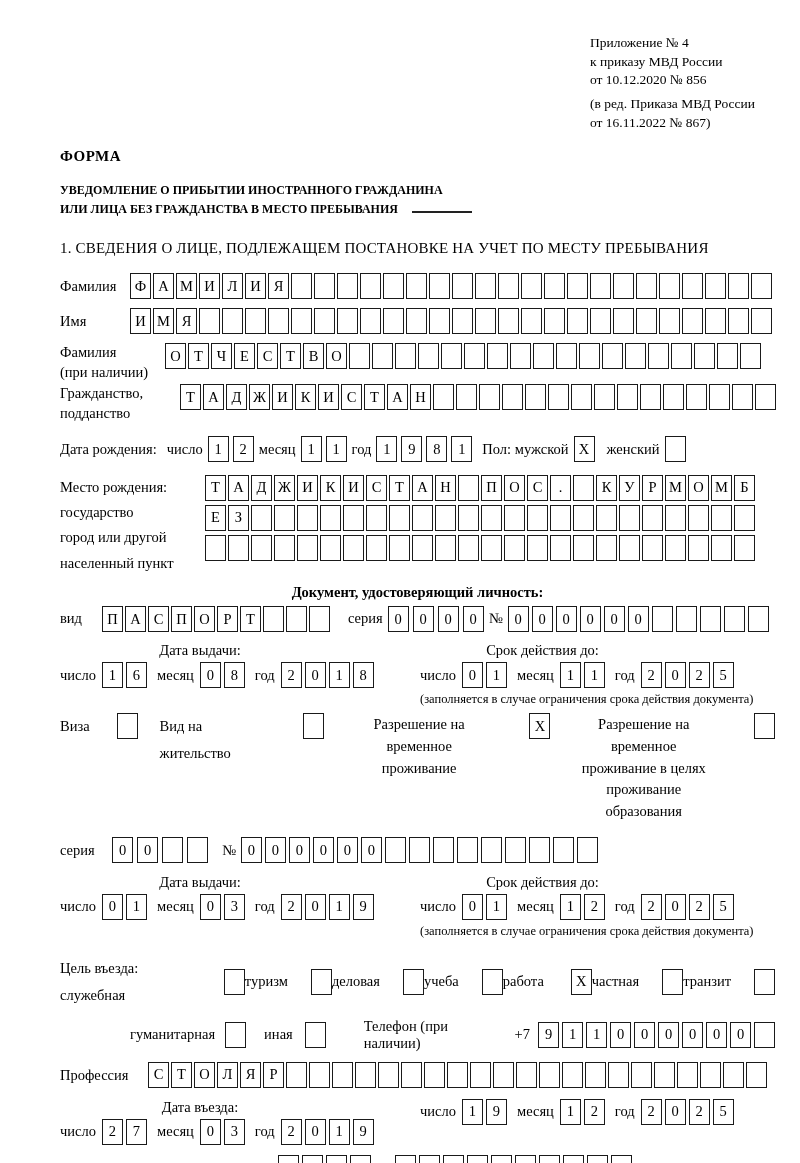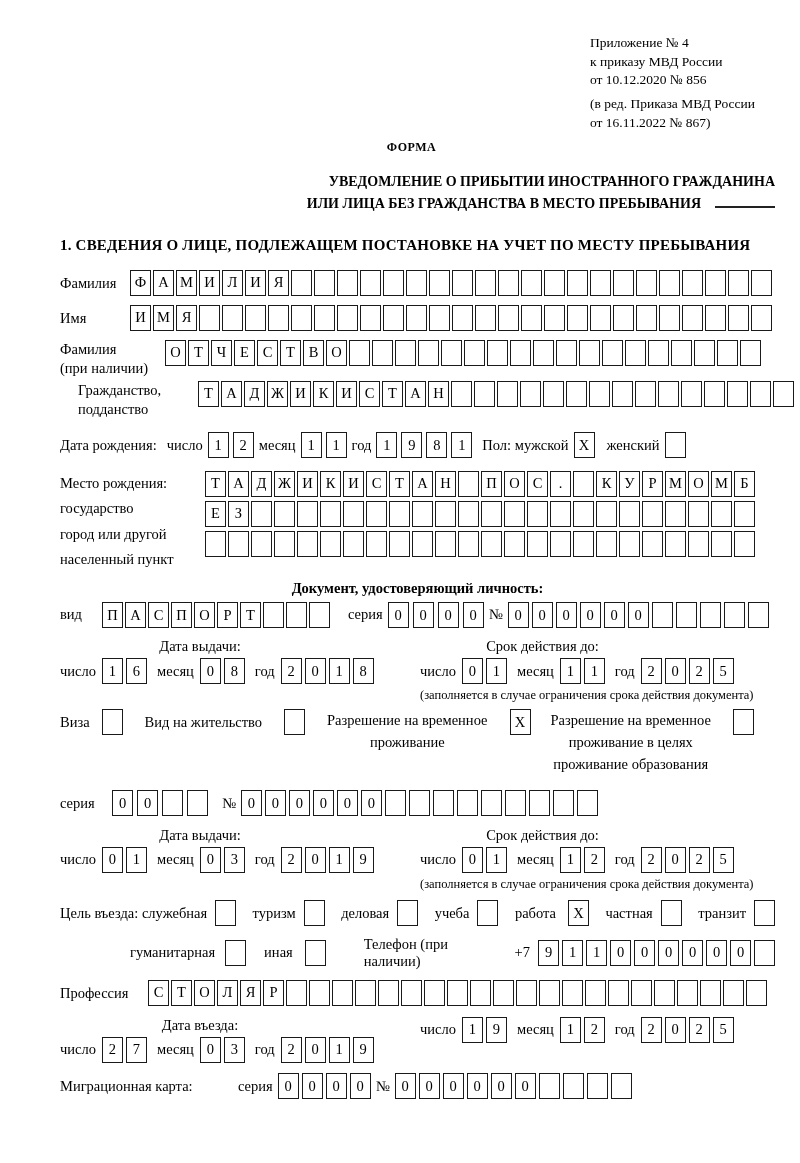--- a/index.html
+++ b/index.html
@@ -1,49 +1,49 @@
 <!DOCTYPE html>
 <html lang="ru"><head>
 <meta charset="utf-8">
 <style>
   html,body{margin:0;padding:0;background:#fff;}
   body{font-family:"Liberation Serif","DejaVu Serif",serif;color:#000;}
   .page{position:relative;width:800px;height:1163px;box-sizing:border-box;
         padding:34px 25px 10px 60px;overflow:hidden;background:#fff;font-size:14.5px;}
   .top-note{margin-left:auto;width:185px;font-size:13.5px;line-height:1.38;}
   .top-note .ed{margin-top:5px;}
-  .forma{font-weight:bold;text-align:center;padding-right:12px;margin-top:8px;font-size:12px;letter-spacing:.5px;}
-  .title{margin-top:16px;text-align:right;font-weight:bold;font-size:14px;line-height:1.55;}
+  .forma{font-weight:bold;text-align:left;padding-right:12px;margin-top:16px;font-size:15px;letter-spacing:.5px;}
+  .title{margin-top:16px;text-align:left;font-weight:bold;font-size:12px;line-height:1.55;}
   .title-underline{display:inline-block;width:60px;border-bottom:2px solid #222;margin-left:14px;vertical-align:baseline;}
-  .sec-heading{margin-top:22px;font-weight:bold;font-size:15px;letter-spacing:.2px;}
+  .sec-heading{margin-top:22px;font-weight:normal;font-size:15px;letter-spacing:.2px;}
   .frow{display:flex;align-items:flex-start;margin-top:8px;}
   .flabel{flex:none;line-height:27px;}
   .w70{width:70px;} .w105{width:105px;} .w120{width:120px;} .w145{width:145px;} .w45{width:42px;}
   .boxes{display:flex;gap:2px;flex:none;}
   .cell{box-sizing:border-box;flex:none;width:21px;height:26px;border:1.6px solid #1a1a1a;
         display:flex;align-items:center;justify-content:center;font-size:14.5px;background:#fff;}
   .mlabel{line-height:1.35;}
   .inlbl{line-height:27px;margin:0 5px;}
   .dates-row{display:flex;margin-top:10px;}
   .dcol-l{width:360px;flex:none;}
   .dcol-r{flex:1;}
   .dhead{text-align:center;margin-bottom:3px;}
   .dcol-l .dhead{padding-right:80px;}
   .dcol-r .dhead{padding-right:110px;}
   .dfields{display:flex;align-items:center;}
   .dfields .dlbl{margin-right:6px;}
   .dfields .boxes{gap:3px;margin-right:10px;}
   .dnote{font-size:12.5px;margin-top:4px;white-space:nowrap;}
   .intro{margin-top:12px;line-height:1.7;}
   .opt-row{display:flex;align-items:flex-start;margin-top:6px;}
-  .opt{display:flex;align-items:flex-start;}
+  .opt{display:flex;align-items:flex-start;gap:15px;}
   .opt .cell{margin-left:8px;}
   .opt .olabel{line-height:27px;}
   .opt .olabel-multi{text-align:center;line-height:1.5;padding-top:1px;}
-  .purpose-row{display:flex;align-items:center;justify-content:space-between;margin-top:8px;}
+  .purpose-row{display:flex;align-items:center;justify-content:space-between;margin-top:16px;}
   .purpose-row .opt{align-items:center;}
   .purpose2{display:flex;align-items:center;margin-top:9px;padding-left:70px;}
   .heading-center{text-align:center;font-weight:bold;margin-top:8px;}
   .mt4{margin-top:4px;}
 </style>
 </head>
 <body>
 
 <div class="page">
 
@@ -160,21 +160,21 @@
         <span class="cell"></span>
         <span class="cell"></span>
         <span class="cell"></span>
         <span class="cell"></span>
         <span class="cell"></span>
         <span class="cell"></span>
         <span class="cell"></span>
       </div>
   </div>
 
-  <div class="frow" style="margin-top:2px;margin-left:18px;">
+  <div class="frow" style="margin-top:2px;">
     <div class="flabel w120 mlabel">
       <div>Гражданство,</div>
       <div>подданство</div>
     </div>
     <div class="boxes">
         <span class="cell">Т</span>
         <span class="cell">А</span>
         <span class="cell">Д</span>
         <span class="cell">Ж</span>
         <span class="cell">И</span>

